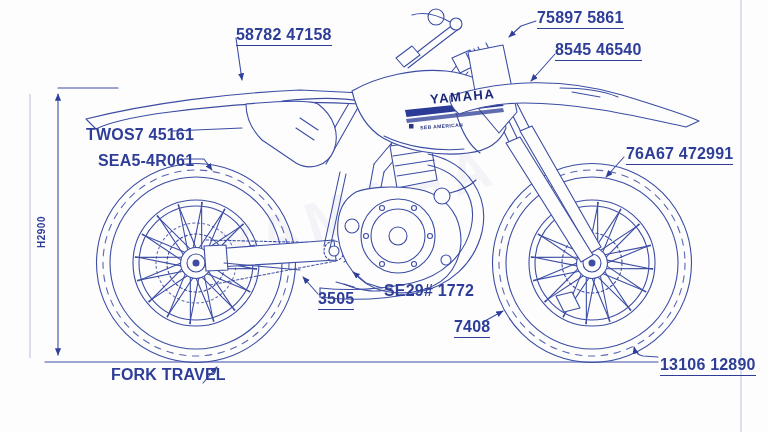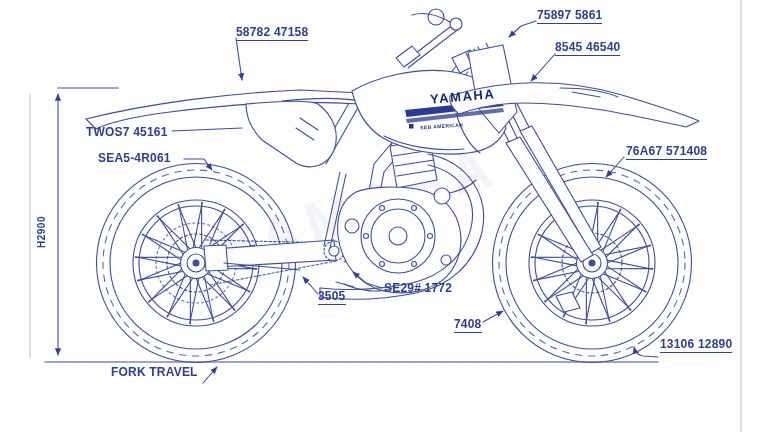--- a/index.html
+++ b/index.html
@@ -1,21 +1,21 @@
 <!DOCTYPE html>
 <html><head>
 <meta charset="utf-8">
 <style>
   html,body{margin:0;padding:0;background:#fff;}
   .stage{position:relative;width:768px;height:432px;background:#fdfdfe;overflow:hidden;
          font-family:"Liberation Sans",sans-serif;}
   svg{position:absolute;left:0;top:0;}
   .s{stroke:#3c4da3;fill:none;stroke-width:1.1;stroke-linecap:round;stroke-linejoin:round;}
   .w{fill:#fdfdfe;}
-  .lbl{position:absolute;color:#2e3e98;font-size:12px;font-weight:600;letter-spacing:.2px;
+  .lbl{position:absolute;color:#2e3e98;font-size:16px;font-weight:600;letter-spacing:.2px;
        white-space:nowrap;line-height:1.1;}
   .u{border-bottom:1.3px solid #2e3e98;padding-bottom:1px;}
   .vert{position:absolute;left:36px;top:248px;transform:rotate(-90deg);transform-origin:0 0;
         color:#2e3e98;font-size:10px;font-weight:600;letter-spacing:.5px;white-space:nowrap;}
   .logo{position:absolute;left:430px;top:89px;color:#1b2878;font-size:13px;font-weight:bold;
         letter-spacing:1.6px;transform:rotate(-5deg);white-space:nowrap;}
   .logosub{position:absolute;left:420px;top:123px;color:#27367f;font-size:5px;font-weight:600;
         letter-spacing:.4px;transform:rotate(-4deg);white-space:nowrap;}
   .wm{position:absolute;left:215px;top:175px;font-size:56px;font-weight:bold;
       color:rgba(70,80,140,0.05);transform:rotate(-18deg);letter-spacing:8px;pointer-events:none;}
@@ -244,23 +244,23 @@
       <path d="M203,383 L217,367" marker-end="url(#arr)"></path>
     </g>
   </svg>
 
   <div class="lbl u" style="left:236px;top:26px">58782 47158</div>
   <div class="lbl u" style="left:537px;top:9px">75897 5861</div>
   <div class="lbl u" style="left:555px;top:41px">8545 46540</div>
   <div class="lbl" style="left:86px;top:126px">TWOS7 45161</div>
   <div class="lbl" style="left:98px;top:152px">SEA5-4R061</div>
   <div class="vert">H2900</div>
-  <div class="lbl u" style="left:626px;top:145px">76A67 571408</div>
+  <div class="lbl u" style="left:626px;top:145px">76A67 472991</div>
   <div class="lbl u" style="left:318px;top:290px">3505</div>
   <div class="lbl" style="left:384px;top:282px">SE29# 1772</div>
   <div class="lbl u" style="left:454px;top:318px">7408</div>
-  <div class="lbl u" style="left:660px;top:338px">13106 12890</div>
+  <div class="lbl u" style="left:660px;top:356px">13106 12890</div>
   <div class="lbl" style="left:111px;top:366px">FORK TRAVEL</div>
 
   <div class="logo">YAMAHA</div>
   <div class="logosub">SEB AMERICAN</div>
 
 </div>
 
 </body></html>

